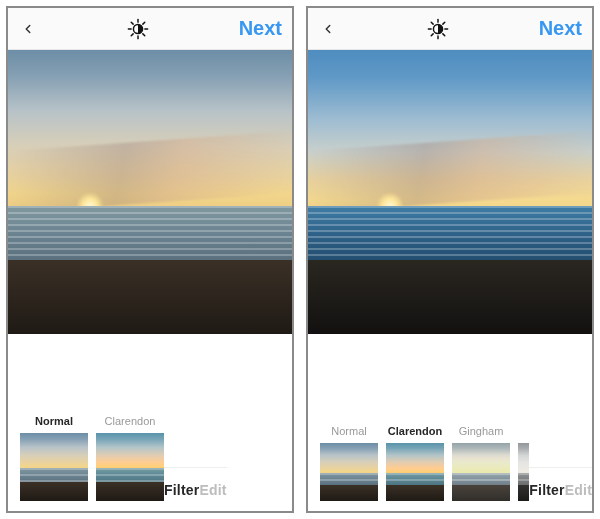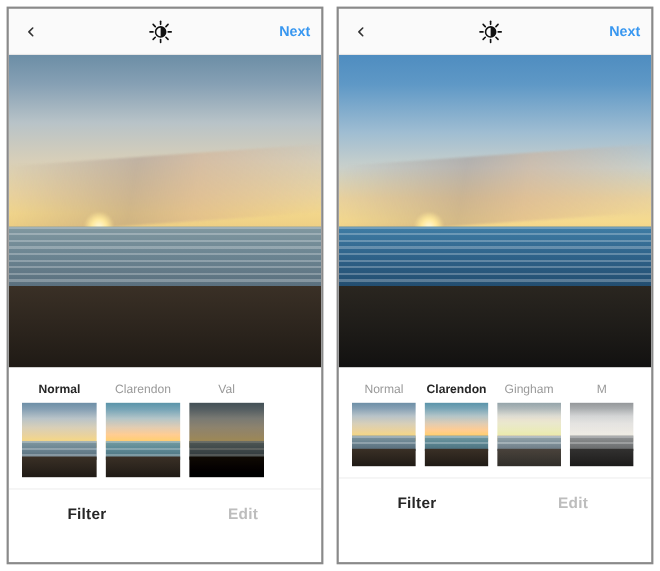--- a/index.html
+++ b/index.html
@@ -35,21 +35,21 @@
   }
   .back {
     width: 20px; height: 20px;
     display: flex; align-items: center; justify-content: center;
     color: #333;
   }
   .sunicon {
     width: 24px; height: 24px;
     display: flex; align-items: center; justify-content: center;
   }
-  .next { color: #3897f0; font-weight: 600; font-size: 13px; cursor: pointer; }
+  .next { color: #3897f0; font-weight: 600; font-size: 20px; cursor: pointer; }
   
   .photo {
     width: 100%;
     aspect-ratio: 1 / 1;
     position: relative;
     overflow: hidden;
   }
   .sky, .sky2 {
     position: absolute; inset: 0 0 38% 0;
     background: linear-gradient(to bottom,
@@ -86,21 +86,21 @@
       linear-gradient(to bottom, #3f7da5 0%, #2e6188 45%, #1f4767 100%);
   }
   .sand, .sand2 {
     position:absolute; left:0; right:0; top:74%; bottom:0;
     background: linear-gradient(to bottom, #3a3026 0%, #2a231c 60%, #1f1a15 100%);
   }
   .sand2 {
     background: linear-gradient(to bottom, #2a2620 0%, #1c1a17 60%, #121110 100%);
   }
   
-  .strip-wrap { background:#fff; flex:1; display:flex; flex-direction:column; }
+  .strip-wrap { background:#fff; flex:1; display:flex; flex-direction:row;align-items:flex-end; }
   .strip {
     display:flex; gap:8px; padding: 14px 0 10px 12px;
     overflow:hidden; align-items:flex-start;
     position: relative;
   }
   .strip::after{
     content:""; position:absolute; left:12px; right:0; bottom:2px; height:10px;
     background: linear-gradient(to bottom, rgba(0,0,0,.12), rgba(0,0,0,0));
     border-radius: 6px;
     filter: blur(2px);
@@ -178,28 +178,20 @@
         </div>
       </div>
       <div class="fitem">
         <div class="flabel">Clarendon</div>
         <div class="thumb cool">
           <div class="sky"></div>
             <div class="sea"></div>
             <div class="sand"></div>
         </div>
       </div>
-      <div class="fitem">
-        <div class="flabel">Val</div>
-        <div class="thumb dark">
-          <div class="sky"></div>
-            <div class="sea"></div>
-            <div class="sand"></div>
-        </div>
-      </div>
     </div>
     <div class="tabs">
       <div class="tab sel">Filter</div>
       <div class="tab">Edit</div>
     </div>
   </div>
 </div>
 
 <div class="phone narrow">
   <div class="header">

